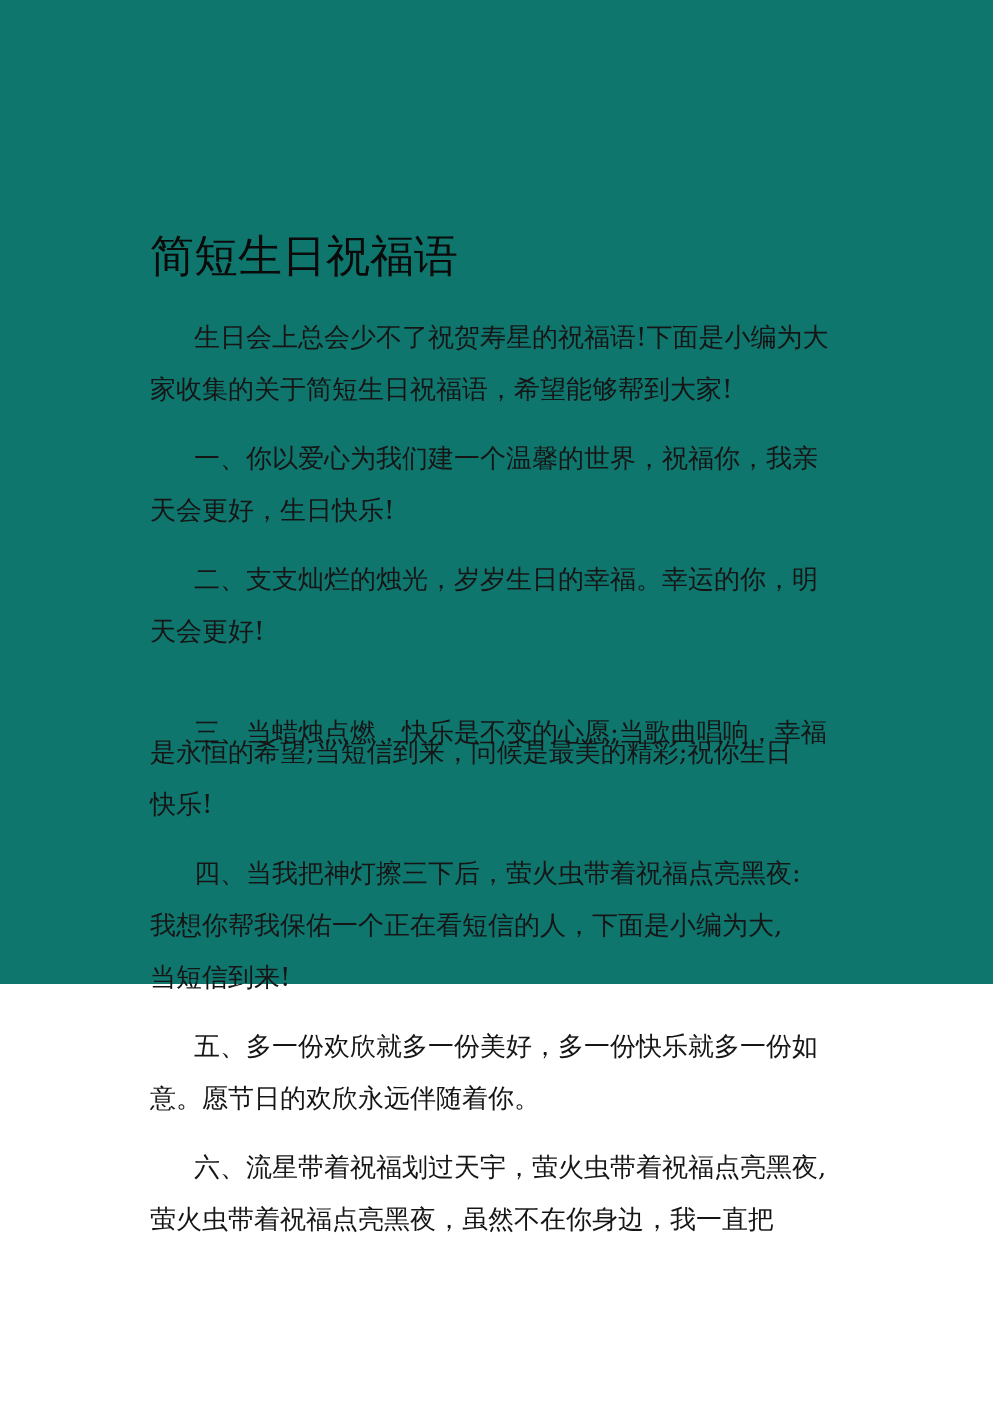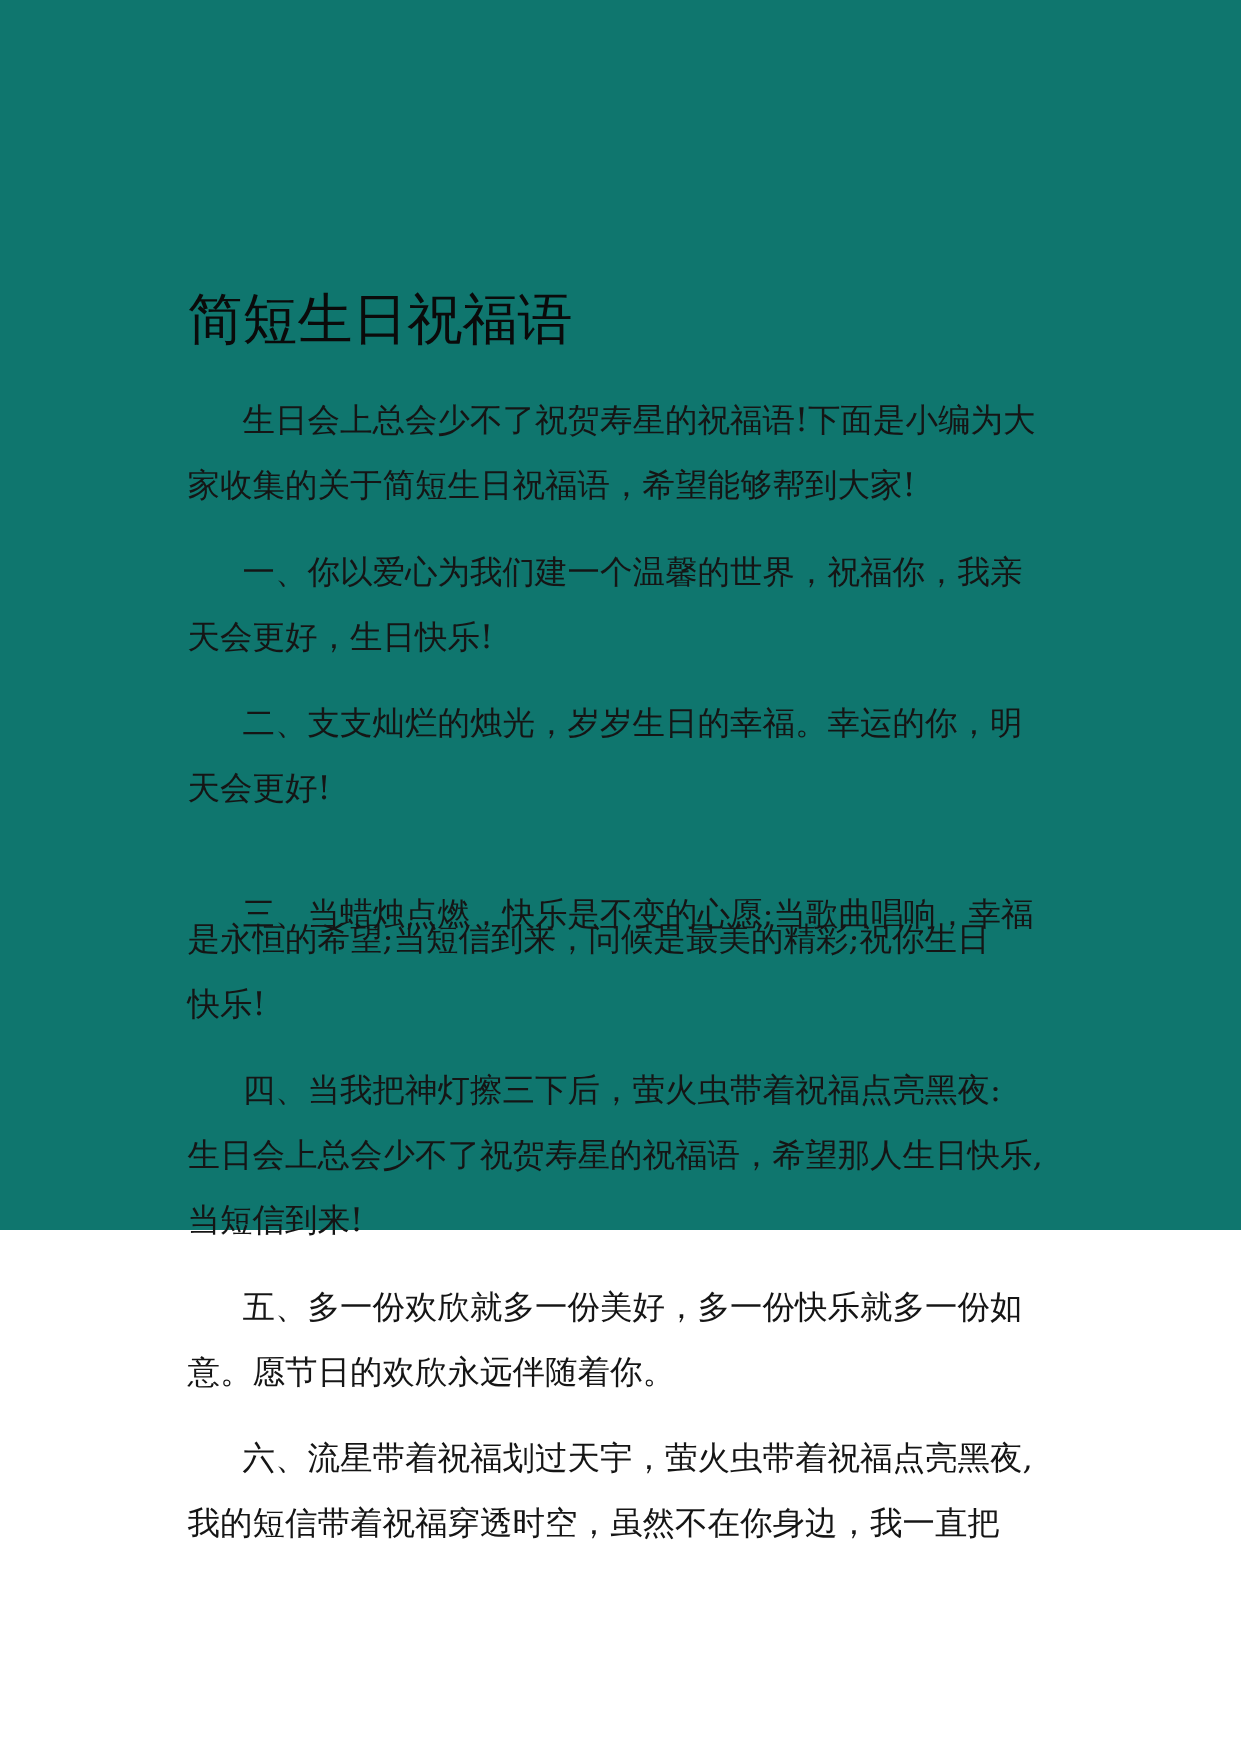--- a/index.html
+++ b/index.html
@@ -34,26 +34,26 @@
   </div>
 
   <div>
     <div class="line indent" style="top:715px">三、当蜡烛点燃，快乐是不变的心愿;当歌曲唱响，幸福</div>
     <div class="line" style="top:735px">是永恒的希望;当短信到来，问候是最美的精彩;祝你生日</div>
     <div class="line" style="top:787px">快乐!</div>
   </div>
 
   <div>
     <div class="line indent" style="top:856px">四、当我把神灯擦三下后，萤火虫带着祝福点亮黑夜:</div>
-    <div class="line" style="top:908px">生日会上总会少不了祝贺寿星的祝福语，希望那人生日快乐,</div>
+    <div class="line" style="top:908px">我想你帮我保佑一个正在看短信的人，下面是小编为大,</div>
     <div class="line" style="top:960px">当短信到来!</div>
   </div>
 
   <div>
     <div class="line indent" style="top:1029px">五、多一份欢欣就多一份美好，多一份快乐就多一份如</div>
     <div class="line" style="top:1081px">意。愿节日的欢欣永远伴随着你。</div>
   </div>
 
   <div>
     <div class="line indent" style="top:1150px">六、流星带着祝福划过天宇，萤火虫带着祝福点亮黑夜,</div>
-    <div class="line" style="top:1202px">我的短信带着祝福穿透时空，虽然不在你身边，我一直把</div>
+    <div class="line" style="top:1202px">萤火虫带着祝福点亮黑夜，虽然不在你身边，我一直把</div>
   </div>
 </div>
 
 </body></html>

